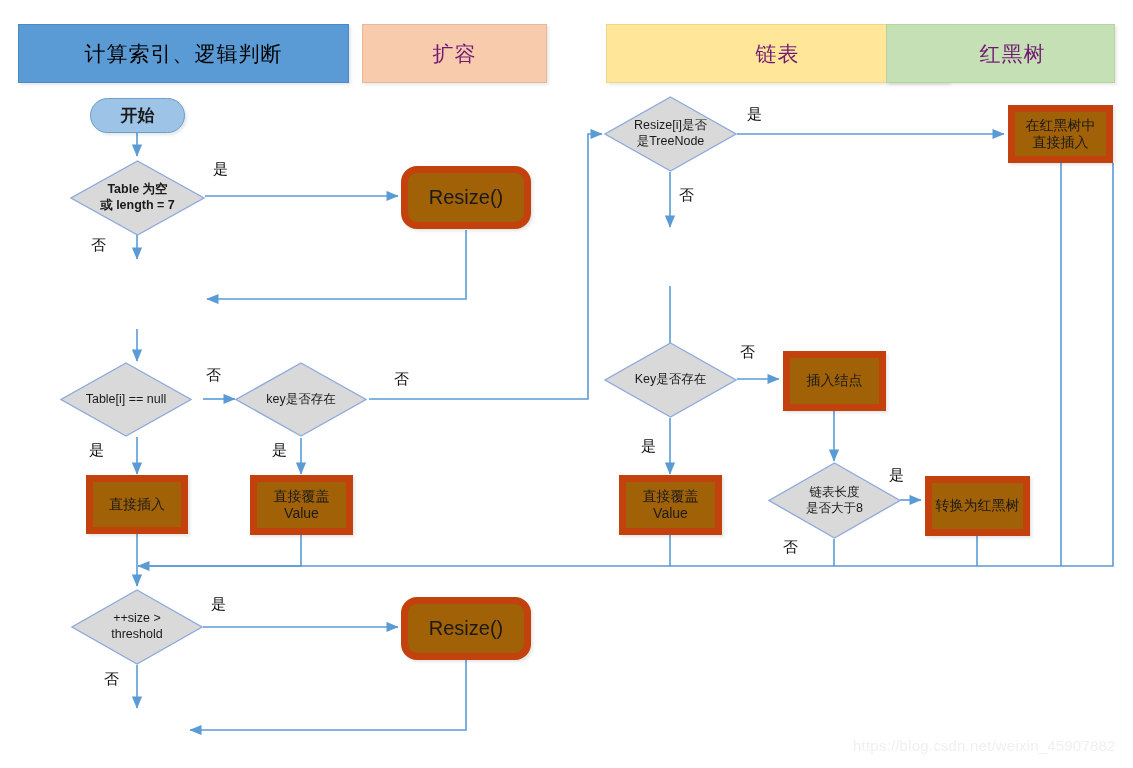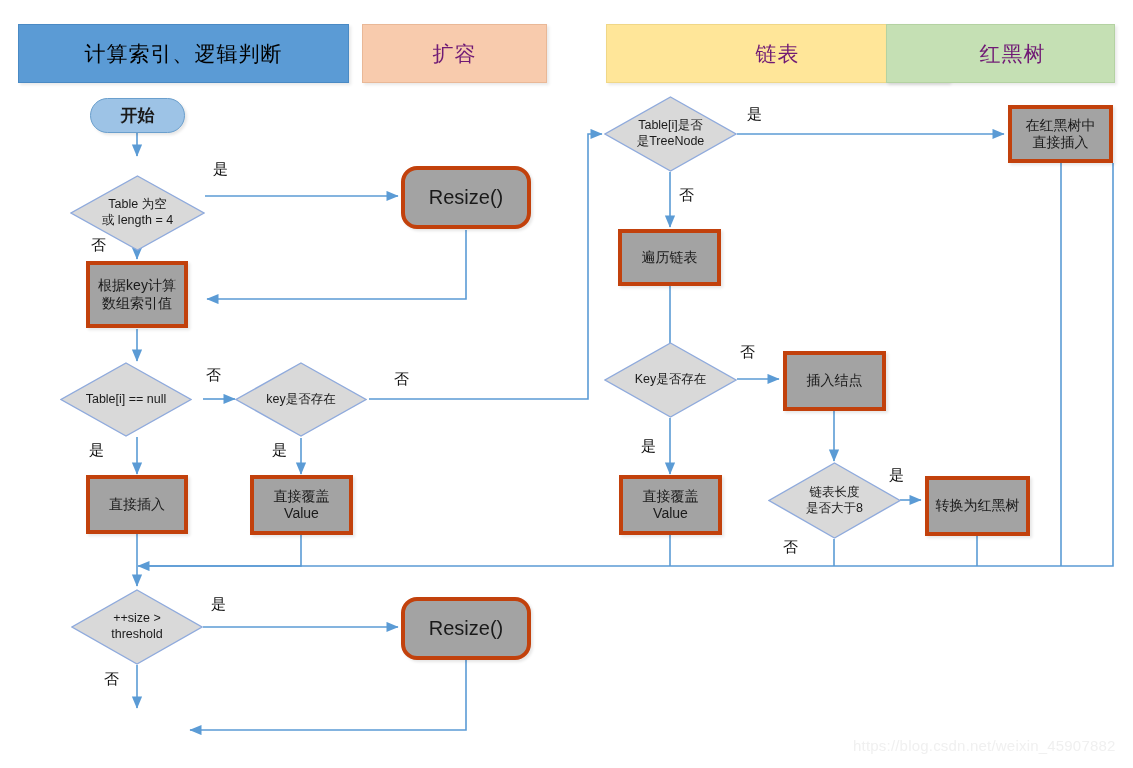--- a/index.html
+++ b/index.html
@@ -40,22 +40,22 @@
     position: absolute;
     box-sizing: border-box;
     display: flex;
     align-items: center;
     justify-content: center;
     text-align: center;
     line-height: 1.25;
     color: #1a1a1a;
   }
   .rect {
-    background: #a3a3a3;
-    border: 4px solid #c2410c;
+    background: #a16207;
+    border: 7px solid #c2410c;
     box-shadow: 2px 2px 3px rgba(0,0,0,0.10);
     font-size: 14px;
   }
   .rect.big { font-size: 20px; border-radius: 16px; }
   .term {
     background: #9dc3e6;
     border: 1px solid #6a9fcd;
     border-radius: 18px;
     box-shadow: 2px 2px 3px rgba(0,0,0,0.10);
     font-size: 17px;
@@ -176,40 +176,34 @@
     <span>链表</span>
   </div>
   <div class="legend green" style="left:886px; top:24px; width:229px; height:59px;padding-left:24px;">
     <span>红黑树</span>
   </div>
 
   <div class="node term" style="left:90px; top:98px; width:95px; height:35px;">
     <span>开始</span>
   </div>
 
-  <div class="node diamond" style="left:70px; top:175px; width:135px; height:76px;">
+  <div class="node diamond" style="left:70px; top:160px; width:135px; height:76px;font-weight:bold;">
     <svg class="dshape" viewBox="0 0 135 76" preserveAspectRatio="none">
       <polygon points="67.5,1 134,38 67.5,75 1,38" fill="#d9d9d9" stroke="#8faadc" stroke-width="1.4"></polygon>
     </svg>
     <div class="dtext">
       <div>Table 为空</div>
-      <div>或 length = 4</div>
+      <div>或 length = 7</div>
     </div>
   </div>
 
   <div class="node rect big" style="left:401px; top:166px; width:130px; height:63px;">
     <span>Resize()</span>
   </div>
 
-  <div class="node rect" style="left:86px; top:261px; width:102px; height:67px;">
-    <div>
-      <div>根据key计算</div>
-      <div>数组索引值</div>
-    </div>
-  </div>
 
   <div class="node diamond" style="left:60px; top:362px; width:132px; height:75px;">
     <svg class="dshape" viewBox="0 0 132 75" preserveAspectRatio="none">
       <polygon points="66,1 131,37.5 66,74 1,37.5" fill="#d9d9d9" stroke="#8faadc" stroke-width="1.4"></polygon>
     </svg>
     <div class="dtext">Table[i] == null</div>
   </div>
 
   <div class="node diamond" style="left:235px; top:362px; width:132px; height:75px;">
     <svg class="dshape" viewBox="0 0 132 75" preserveAspectRatio="none">
@@ -242,35 +236,32 @@
   <div class="node rect big" style="left:401px; top:597px; width:130px; height:63px;">
     <span>Resize()</span>
   </div>
 
 
   <div class="node diamond" style="left:604px; top:96px; width:133px; height:76px;">
     <svg class="dshape" viewBox="0 0 133 76" preserveAspectRatio="none">
       <polygon points="66.5,1 132,38 66.5,75 1,38" fill="#d9d9d9" stroke="#8faadc" stroke-width="1.4"></polygon>
     </svg>
     <div class="dtext">
-      <div>Table[i]是否</div>
+      <div>Resize[i]是否</div>
       <div>是TreeNode</div>
     </div>
   </div>
 
   <div class="node rect" style="left:1008px; top:105px; width:105px; height:58px;">
     <div>
       <div>在红黑树中</div>
       <div>直接插入</div>
     </div>
   </div>
 
-  <div class="node rect" style="left:618px; top:229px; width:103px; height:57px;">
-    <span>遍历链表</span>
-  </div>
 
   <div class="node diamond" style="left:604px; top:342px; width:133px; height:76px;">
     <svg class="dshape" viewBox="0 0 133 76" preserveAspectRatio="none">
       <polygon points="66.5,1 132,38 66.5,75 1,38" fill="#d9d9d9" stroke="#8faadc" stroke-width="1.4"></polygon>
     </svg>
     <div class="dtext">Key是否存在</div>
   </div>
 
   <div class="node rect" style="left:783px; top:351px; width:103px; height:60px;">
     <span>插入结点</span>

